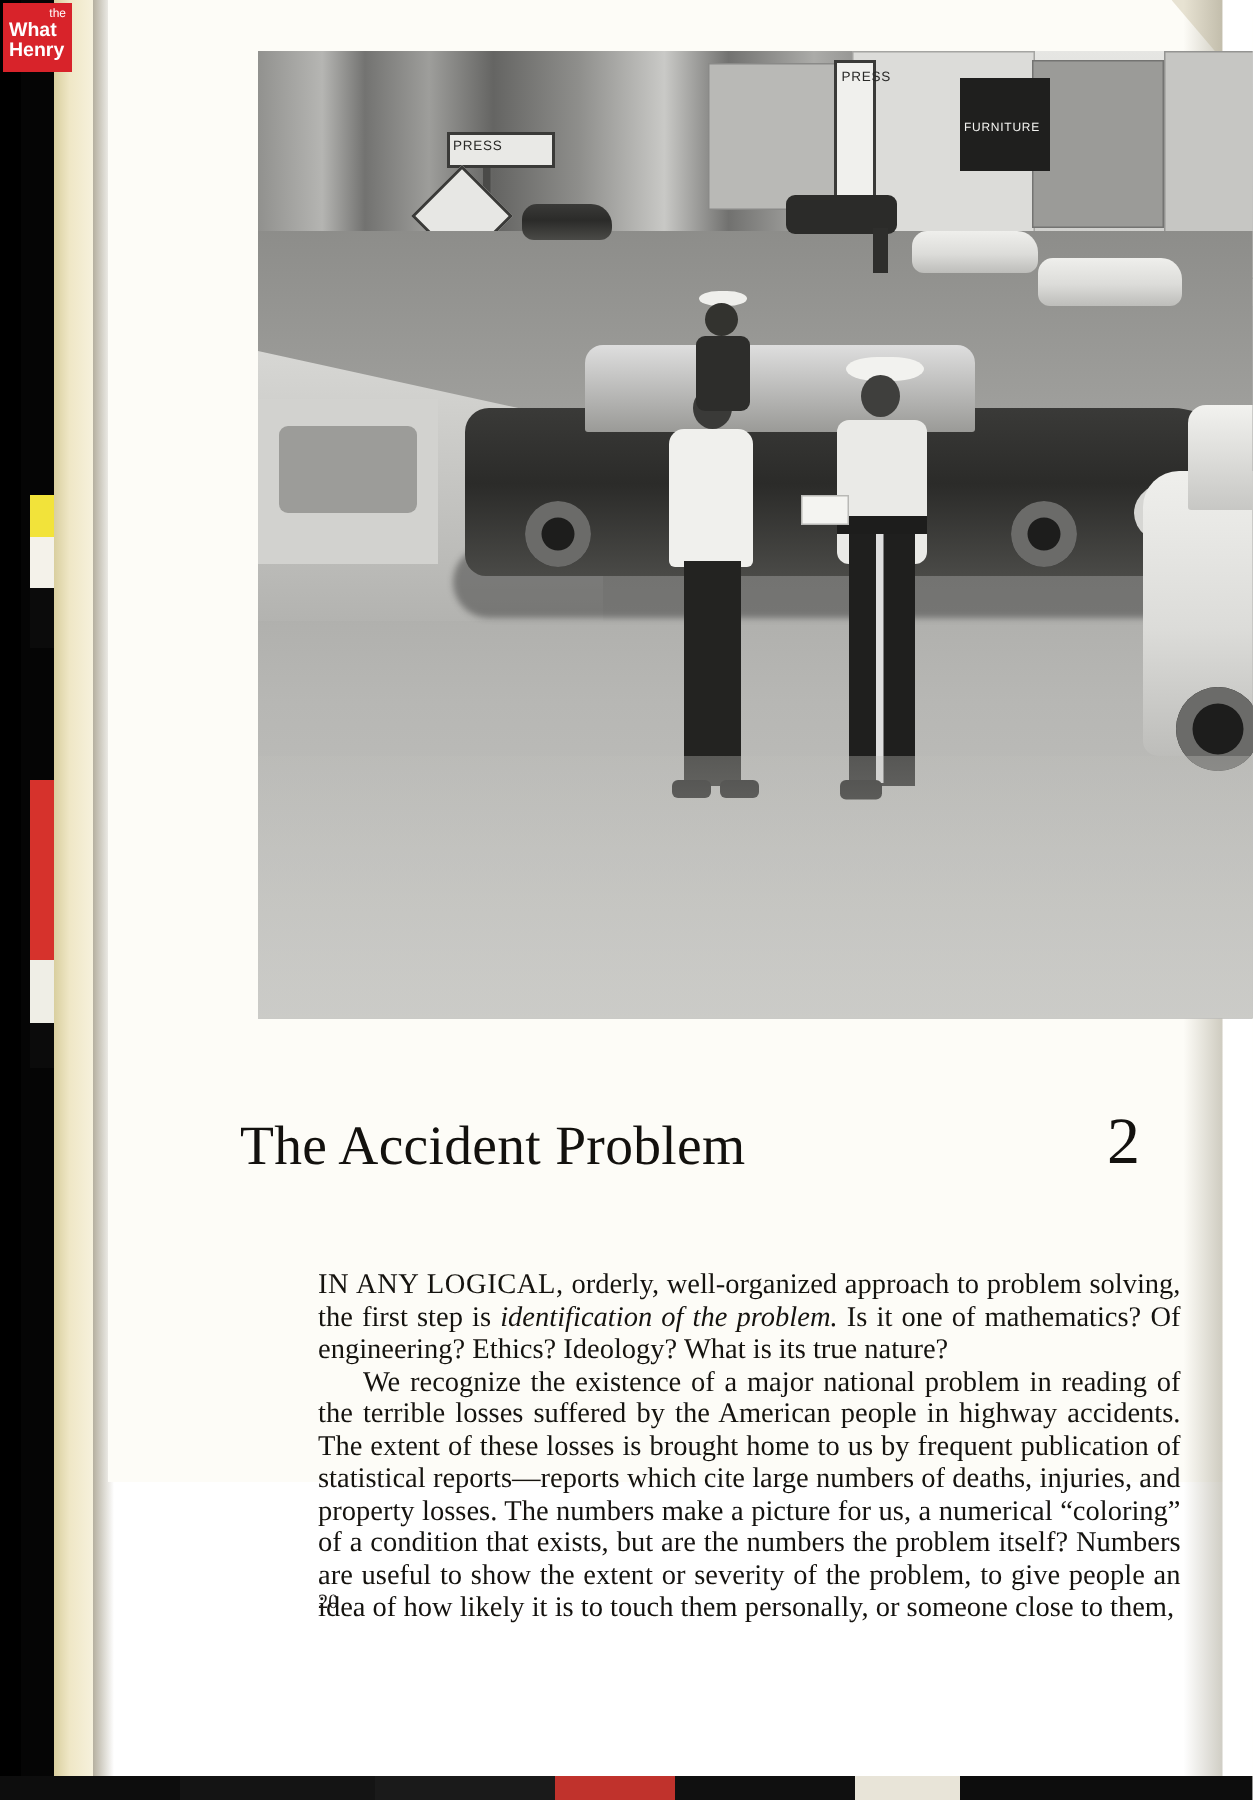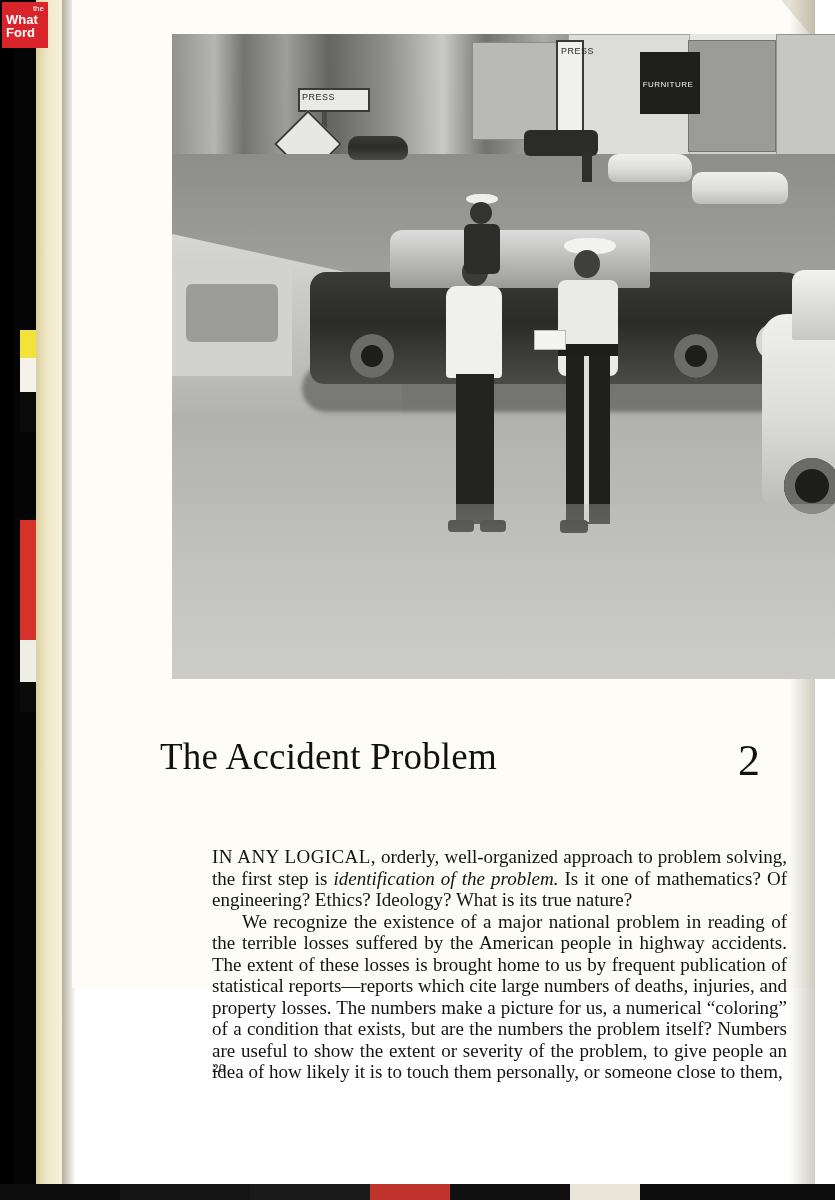--- a/index.html
+++ b/index.html
@@ -194,21 +194,21 @@
     color: #2a2a28;
     letter-spacing: .5px;
   }
 
   
   .chapter-row {
     position: absolute;
     left: 88px; top: 735px;
     width: 600px;
     display: flex;
-    align-items: flex-start;
+    align-items: flex-end;
     justify-content: space-between;
   }
   .chapter-title {
     font-family: "Liberation Serif", serif;
     font-size: 37px;
     color: #13110e;
     letter-spacing: .2px;
     white-space: nowrap;
   }
   .chapter-number {
@@ -371,16 +371,16 @@
     <div class="seg" style="left:250px;width:120px;background:#1a1a1a;"></div>
     <div class="seg" style="left:370px;width:80px;background:#c0322c;"></div>
     <div class="seg" style="left:450px;width:120px;background:#101010;"></div>
     <div class="seg" style="left:570px;width:70px;background:#e8e4d8;"></div>
     <div class="seg" style="left:640px;width:195px;background:#0d0d0d;"></div>
   </div>
 
   <div class="logo">
     <div class="l1">the</div>
     <div class="l2">What</div>
-    <div class="l3">Ford</div>
+    <div class="l3">Henry</div>
   </div>
 
 </div>
 
 </body></html>

